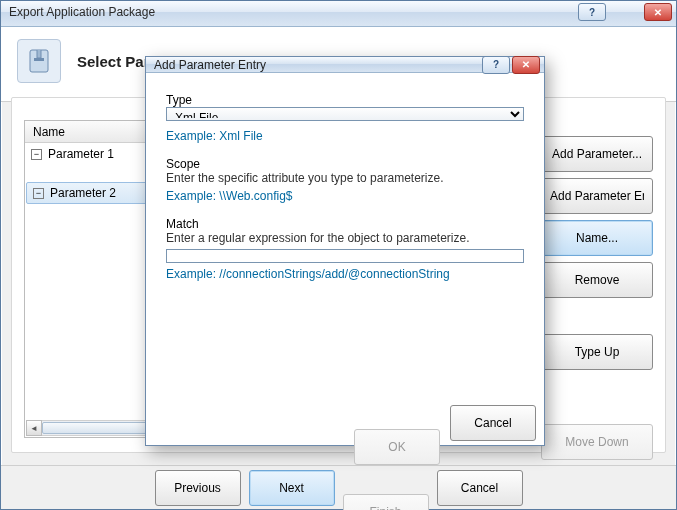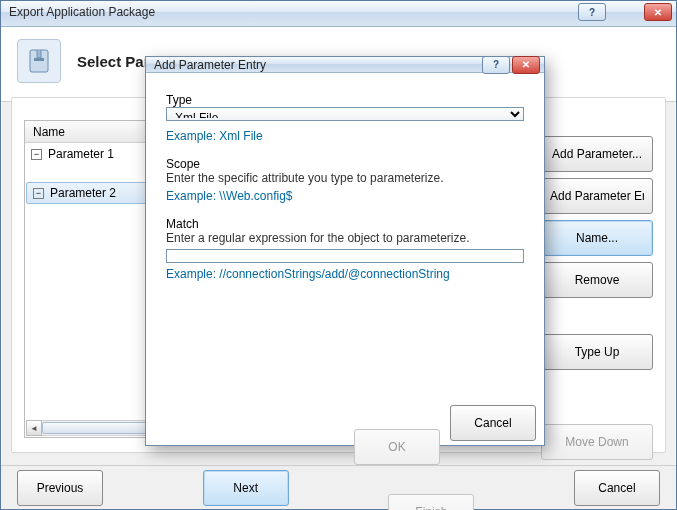--- a/index.html
+++ b/index.html
@@ -65,21 +65,21 @@
     background: linear-gradient(#fefefe,#e6e6e6); padding: 0 8px;
     display: flex; align-items: center; justify-content: center; cursor: default;
   }
   .btn.wide { min-width: 86px; }
   .btn.disabled { color: #9a9a9a; border-color: #c5c5c5; background: linear-gradient(#fafafa,#efefef); margin-top: 48px;}
   .btn.highlight { background: linear-gradient(#eaf4fd,#c6e1f7); border-color:#6fa8d8; box-shadow: 0 0 0 1px #bcdcf5 inset;}
   .spacer { height: 24px; }
 
   .footer { position: absolute; left: 0; right: 0; bottom: 0; height: 44px;
             border-top: 1px solid #cfcfcf; display: flex; align-items: center;
-            justify-content: space-between; gap: 8px; padding: 0 16px; background:#f0f0f0;}
+            justify-content: center; gap: 8px; padding: 0 16px; background:#f0f0f0;}
 
   
   .dialog {
     position: absolute; left: 145px; top: 56px; width: 400px; height: 390px;
     background: #fff; border: 1px solid #6d8aab;
     box-shadow: 4px 6px 16px rgba(0,0,0,0.35);
   }
   .dialog .dtitle {
     height: 16px; background: linear-gradient(#f6faff,#d6e3f1 48%, #c5d6ea 50%, #d7e4f2);
     border-bottom: 1px solid #9db6cf;

